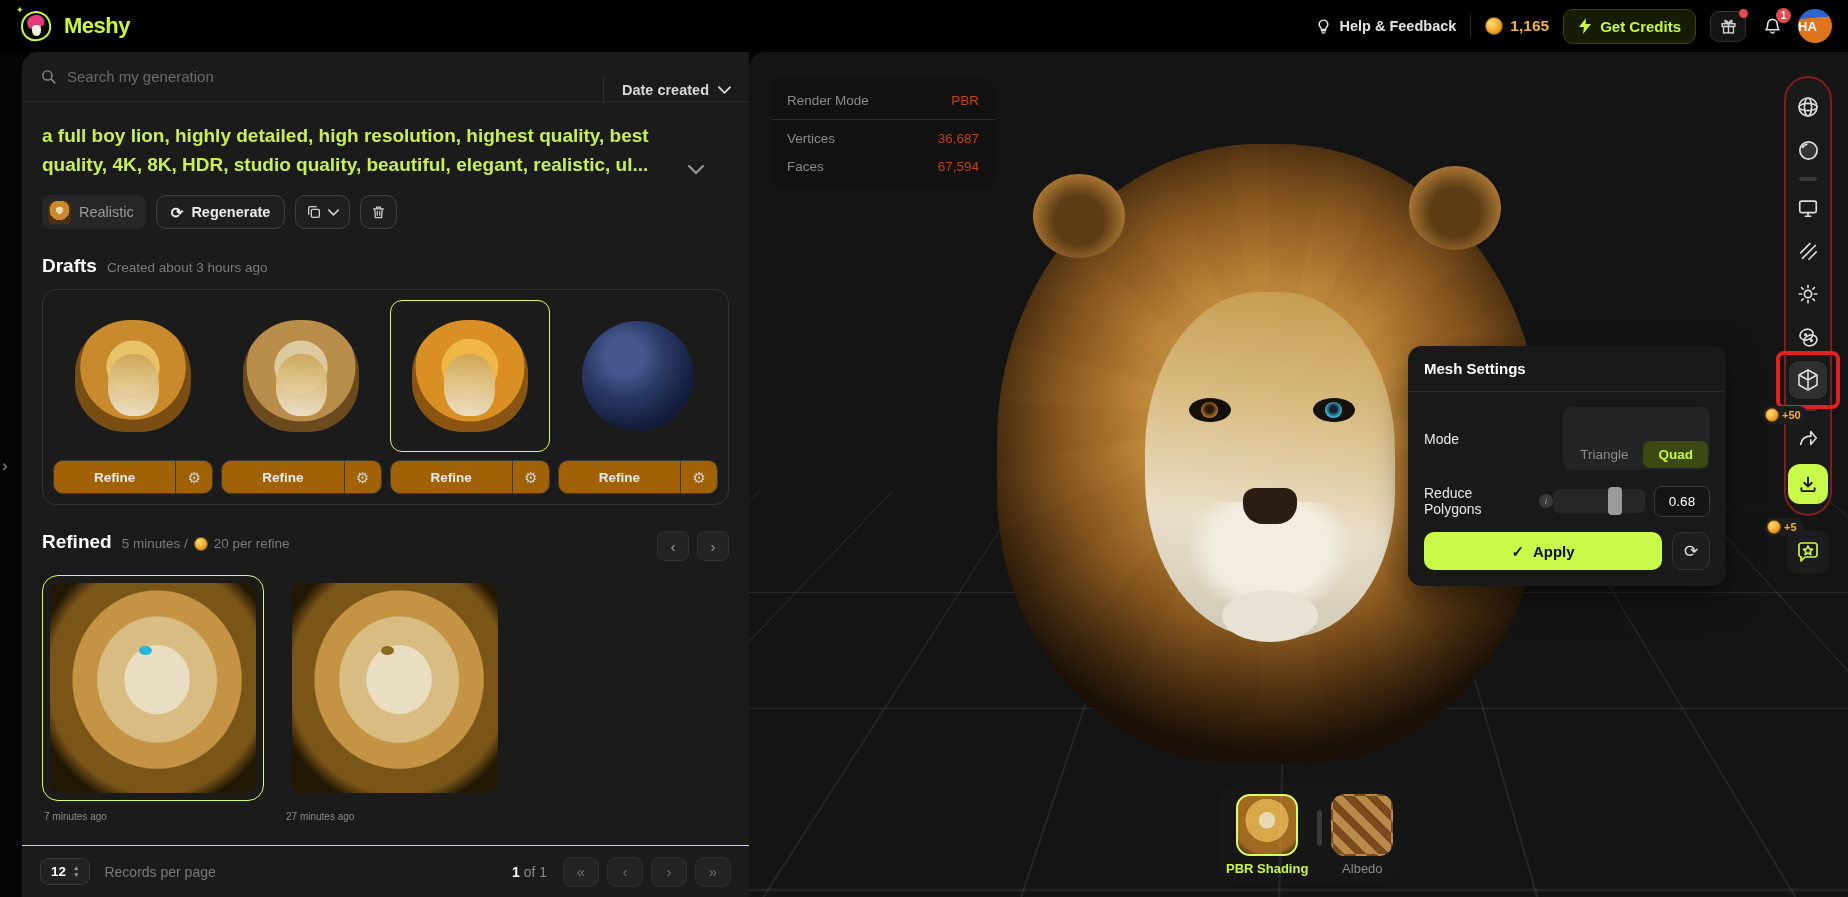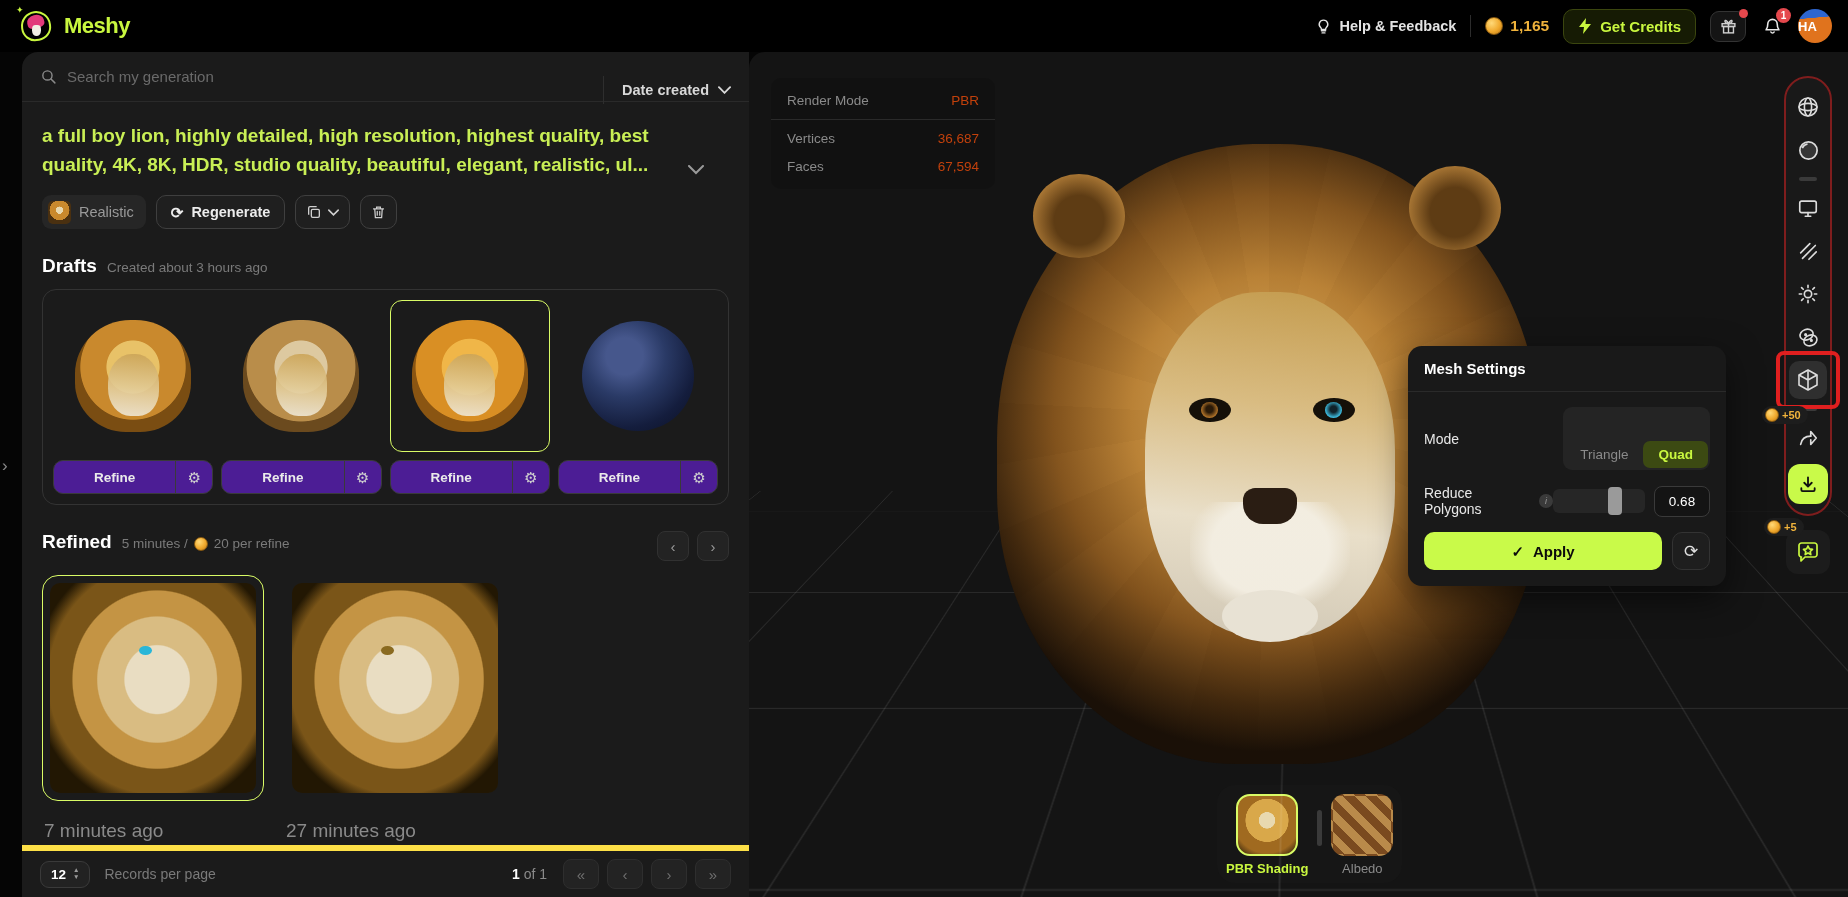--- a/index.html
+++ b/index.html
@@ -67,21 +67,21 @@
   .h-sub { font-size:13.5px; color:#7a7a7a; display:flex; align-items:center; gap:6px; }
   .head-nav { margin-left:auto; display:flex; gap:8px; align-self:center; }
   .nav-sq { width:32px; height:30px; background:#232323; border:1px solid #313131; border-radius:8px;
             color:#9a9a9a; display:flex; align-items:center; justify-content:center; font-size:15px; cursor:pointer; }
 
   .drafts-card { margin:12px 20px 0; border:1px solid #333; border-radius:14px; padding:10px;
                  display:grid; grid-template-columns:repeat(4,1fr); gap:8px; }
   .draft-cell { height:152px; border-radius:12px; border:1.5px solid transparent;
                 display:flex; align-items:center; justify-content:center; cursor:pointer; }
   .draft-cell.selected { border-color:#d9fb66; }
-  .refine-group { height:34px; display:flex; align-items:stretch; background:#4c1d95; border:1px solid #3a3a3a;
+  .refine-group { height:34px; display:flex; align-items:stretch; background:#a16207; border:1px solid #3a3a3a;
                   border-radius:10px; overflow:hidden; }
   .refine-main { flex:1; display:flex; align-items:center; justify-content:center; color:#eaeaea;
                  font-size:13.5px; font-weight:600; cursor:pointer; }
   .refine-sep { width:1px; background:#3a3a3a; }
   .refine-gear { width:36px; display:flex; align-items:center; justify-content:center; color:#cfcfcf; cursor:pointer; }
 
   .lion-thumb { width:116px; height:112px; border-radius:48% 48% 44% 44%; position:relative; }
   .lion-thumb::after { content:""; position:absolute; left:28%; top:30%; width:44%; height:56%;
                        border-radius:46% 46% 40% 44%;
                        background:linear-gradient(185deg,#caa254 0%,#e2cb96 55%,#efe9da 100%); opacity:.9; }
@@ -93,24 +93,24 @@
 
   .refined-grid { display:flex; gap:20px; padding:14px 20px 0; }
   .refined-col { display:flex; flex-direction:column; }
   .refined-card { width:222px; height:226px; border-radius:16px; padding:7px; border:1.5px solid transparent; cursor:pointer; }
   .refined-card.selected { border-color:#d9fb66; }
   .refined-thumb { width:100%; height:100%; border-radius:10px; position:relative; overflow:hidden;
     background:
       radial-gradient(ellipse 60% 62% at 52% 46%, #e9ddc2 0 26%, #d9bc82 27% 48%, #c49444 49% 68%, #7a5518 69% 88%, #221703 100%); }
   .refined-thumb .eye-dot { position:absolute; left:43%; top:30%; width:13px; height:9px; border-radius:50%; background:#2ab6d8; }
   .refined-thumb.amber .eye-dot { background:#8a6a20; }
-  .time-label { font-size:19px; color:#8a8a8a; margin-top:19px; padding-left:2px; }
+  .time-label { font-size:10px; color:#8a8a8a; margin-top:10px; padding-left:2px; }
 
   .panel-footer { position:absolute; bottom:0; left:0; right:0; height:52px; background:#1b1b1b;
-                  border-top:6px solid #fde047; display:flex; align-items:center; gap:14px; padding:0 18px; }
+                  border-top:1px solid #fde047; display:flex; align-items:center; gap:14px; padding:0 18px; }
   .page-size { display:flex; align-items:center; gap:7px; background:#222; border:1px solid #3a3a3a;
                border-radius:9px; padding:5px 10px; font-size:13.5px; font-weight:700; color:#fff; cursor:pointer; }
   .sort-carets { display:flex; flex-direction:column; font-size:6.5px; color:#9a9a9a; line-height:1.05; }
   .records { color:#7a7a7a; font-size:14px; }
   .pager { margin-left:auto; display:flex; align-items:center; gap:8px; }
   .page-info { font-size:14px; margin-right:8px; }
   .pg-cur { color:#fff; font-weight:700; }
   .pg-tot { color:#8a8a8a; }
   .pg-btn { width:36px; height:30px; background:#232323; border:1px solid #2e2e2e; border-radius:8px;
             color:#6f6f6f; display:flex; align-items:center; justify-content:center; font-size:15px; cursor:pointer; }

